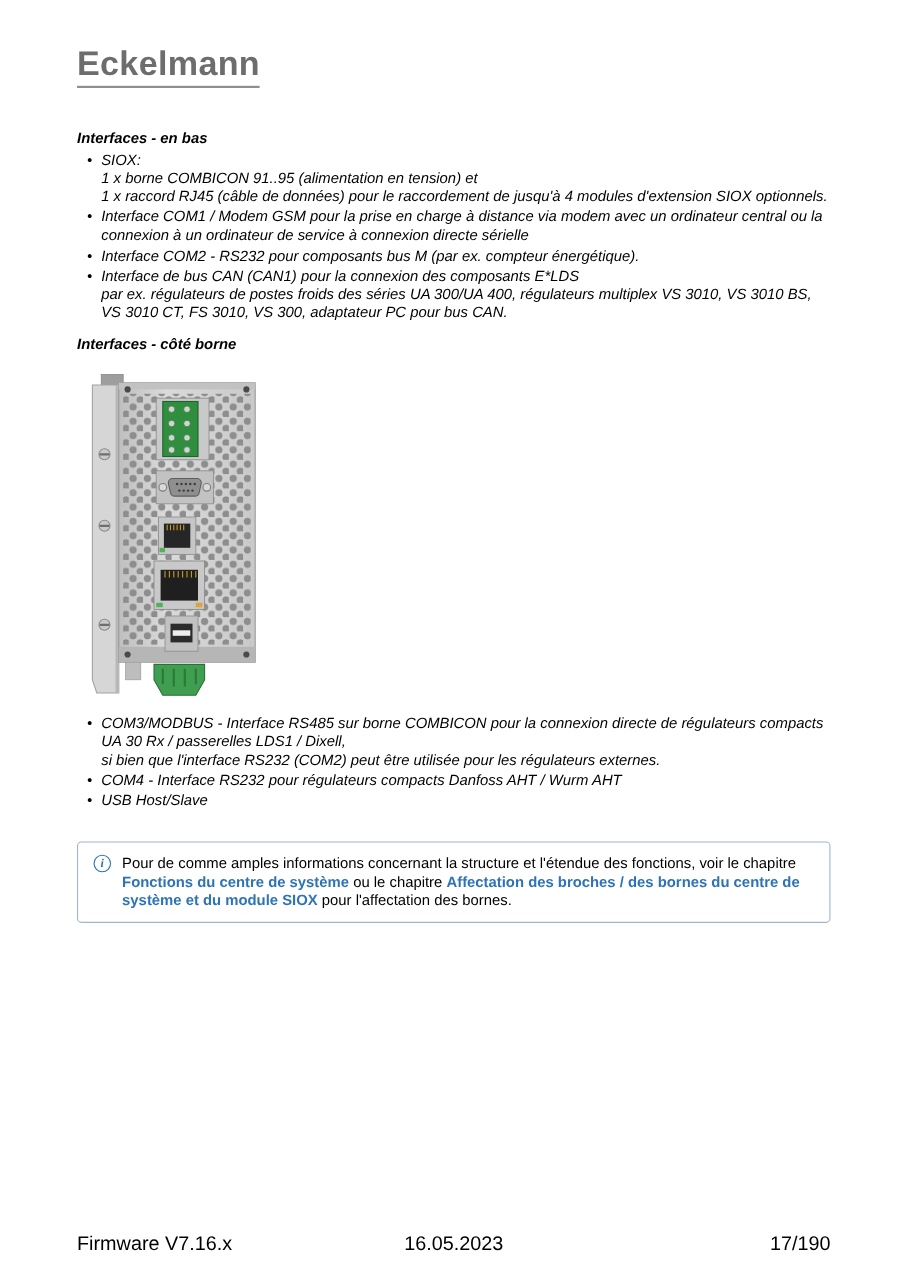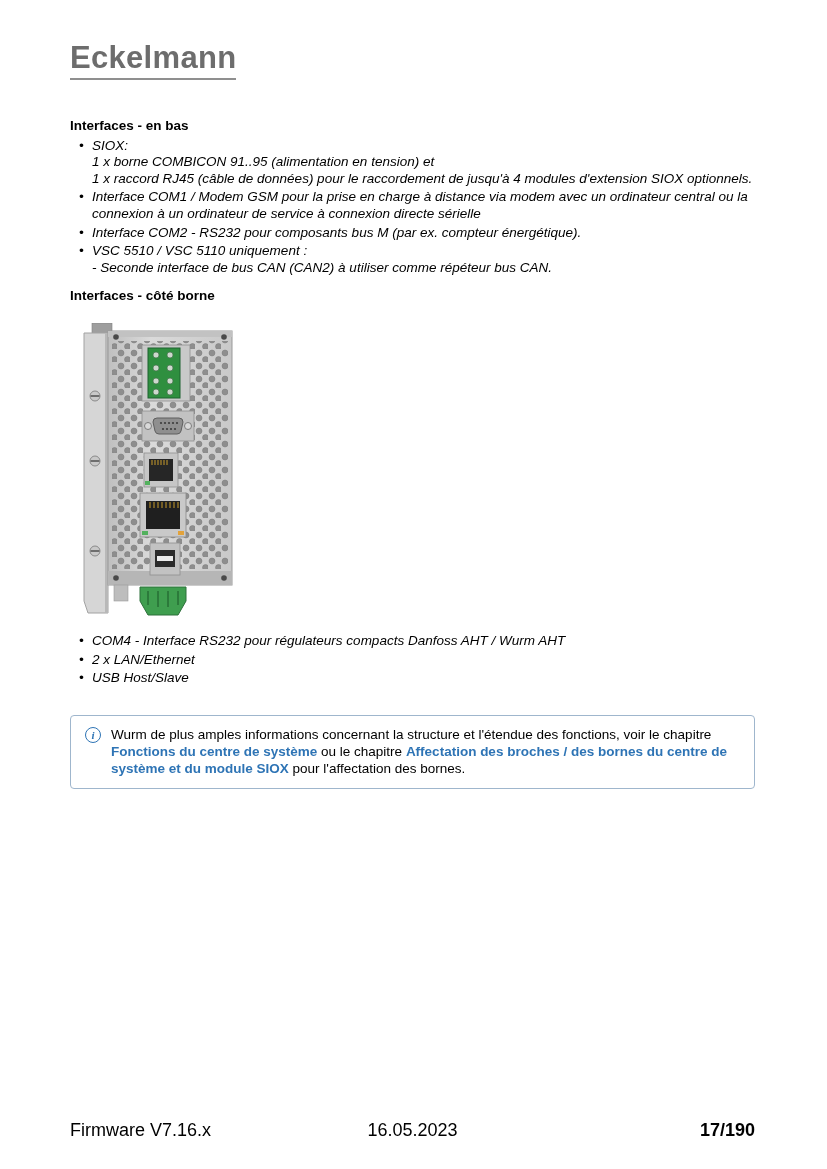--- a/index.html
+++ b/index.html
@@ -12,21 +12,21 @@
   }
   .page { position:relative; width:827px; height:1169px; padding:42px 72px 0 70px; }
 
   .logo {
     display:inline-block;
     font-size:31px; font-weight:bold; color:#6d6d6d;
     letter-spacing:0.3px; line-height:1.05;
     border-bottom:2px solid #8f8f8f; padding-bottom:3px;
   }
 
-  h2.sec { font-size:13.5px; font-weight:bold; color:#000; }
+  h2.sec { font-size:13.5px; font-weight:bold; color:#000;font-style:italic; }
   .sec-1 { margin-top:38px; }
   .sec-2 { margin-top:12px; }
 
   ul.blist { list-style:none; margin-top:5px; }
   ul.blist li {
     position:relative; padding-left:22px; margin-bottom:2px;
     line-height:16.6px; white-space:pre-line;font-style:italic;
   }
   ul.blist li::before {
     content:"\2022"; position:absolute; left:9px; top:0;
@@ -50,39 +50,39 @@
   }
   .infobox p { line-height:17px; }
   .infobox a.link { color:#2e74b5; text-decoration:none; cursor:pointer;font-weight:bold; }
 
   .footer {
     position:absolute; left:70px; right:72px; bottom:28px;
     display:grid; grid-template-columns:1fr 1fr 1fr;
     font-size:18px;
   }
   .footer .c { text-align:center; }
-  .footer .r { text-align:right;font-weight:bold; }
+  .footer .r { text-align:right; }
 </style>
 </head>
 <body>
 
 <div class="page">
 
   <div class="logo">Eckelmann</div>
 
   <h2 class="sec sec-1">Interfaces - en bas</h2>
 
   <ul class="blist">
     <li>SIOX:
 1 x borne COMBICON 91..95 (alimentation en tension) et
 1 x raccord RJ45 (câble de données) pour le raccordement de jusqu'à 4 modules d'extension SIOX optionnels.</li>
     <li>Interface COM1 / Modem GSM pour la prise en charge à distance via modem avec un ordinateur central ou la connexion à un ordinateur de service à connexion directe sérielle</li>
     <li>Interface COM2 - RS232 pour composants bus M (par ex. compteur énergétique).</li>
-    <li>VSC 5510 / VSC 5110 uniquement :
-- Seconde interface de bus CAN (CAN2) à utiliser comme répéteur bus CAN.</li>
+    <li>Interface de bus CAN (CAN1) pour la connexion des composants E*LDS
+par ex. régulateurs de postes froids des séries UA 300/UA 400, régulateurs multiplex VS 3010, VS 3010 BS, VS 3010 CT, FS 3010, VS 300, adaptateur PC pour bus CAN.</li>
   </ul>
 
   <h2 class="sec sec-2">Interfaces - côté borne</h2>
 
   <div class="figure">
     <svg width="155" height="298" viewBox="0 0 155 298" xmlns="http://www.w3.org/2000/svg">
       <defs>
         <pattern id="holes" width="13" height="13" patternUnits="userSpaceOnUse">
           <circle cx="4" cy="4" r="3" fill="#8e8e8e" stroke="#7a7a7a" stroke-width="0.5"></circle>
           <circle cx="10.5" cy="10.5" r="3" fill="#8e8e8e" stroke="#7a7a7a" stroke-width="0.5"></circle>
@@ -180,28 +180,29 @@
       <g stroke="#2c7a3b" stroke-width="2">
         <line x1="70" y1="268" x2="70" y2="282"></line>
         <line x1="80" y1="268" x2="80" y2="284"></line>
         <line x1="90" y1="268" x2="90" y2="284"></line>
         <line x1="100" y1="268" x2="100" y2="282"></line>
       </g>
     </svg>
   </div>
 
   <ul class="blist" style="margin-top:12px;">
+    <li>COM3/MODBUS - Interface RS485 sur borne COMBICON pour la connexion directe de régulateurs compacts UA 30 Rx / passerelles LDS1 / Dixell,
+si bien que l'interface RS232 (COM2) peut être utilisée pour les régulateurs externes.</li>
     <li>COM4 - Interface RS232 pour régulateurs compacts Danfoss AHT / Wurm AHT</li>
-    <li>2 x LAN/Ethernet</li>
     <li>USB Host/Slave</li>
   </ul>
 
   <div class="infobox">
     <span class="info-icon">i</span>
-    <p><span>Wurm de plus amples informations concernant la structure et l'étendue des fonctions, voir le chapitre </span><a class="link">Fonctions du centre de système</a><span> ou le chapitre </span><a class="link">Affectation des broches / des bornes du centre de système et du module SIOX</a><span> pour l'affectation des bornes.</span></p>
+    <p><span>Pour de comme amples informations concernant la structure et l'étendue des fonctions, voir le chapitre </span><a class="link">Fonctions du centre de système</a><span> ou le chapitre </span><a class="link">Affectation des broches / des bornes du centre de système et du module SIOX</a><span> pour l'affectation des bornes.</span></p>
   </div>
 
   <div class="footer">
     <span>Firmware V7.16.x</span>
     <span class="c">16.05.2023</span>
     <span class="r">17/190</span>
   </div>
 
 </div>
 

